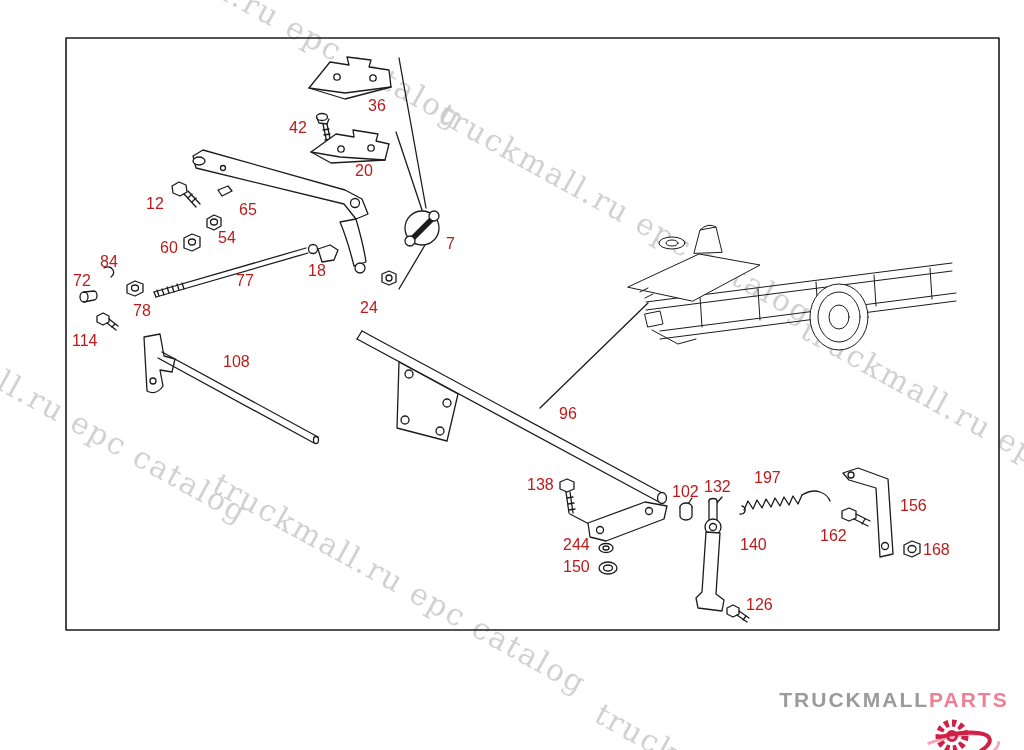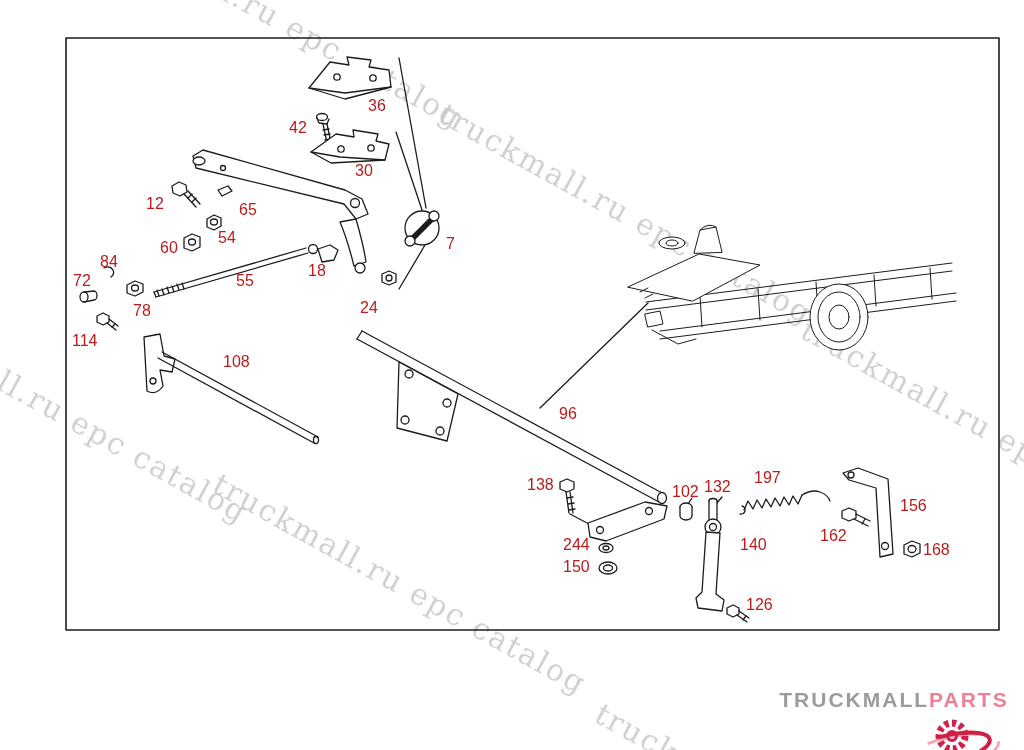--- a/index.html
+++ b/index.html
@@ -284,26 +284,26 @@
     </g>
 
     <g>
       <polygon class="fill-white" points="904,545 912,541 920,544 920,553 912,557 904,554"></polygon>
       <ellipse cx="912" cy="549" rx="4" ry="3.5"></ellipse>
     </g>
   </svg>
 
   <div class="plabel" style="left:368px;top:98px">36</div>
   <div class="plabel" style="left:289px;top:120px">42</div>
-  <div class="plabel" style="left:355px;top:163px">30</div>
+  <div class="plabel" style="left:355px;top:163px">20</div>
   <div class="plabel" style="left:146px;top:196px">12</div>
   <div class="plabel" style="left:239px;top:202px">65</div>
   <div class="plabel" style="left:218px;top:230px">54</div>
   <div class="plabel" style="left:160px;top:240px">60</div>
-  <div class="plabel" style="left:236px;top:273px">55</div>
+  <div class="plabel" style="left:236px;top:273px">77</div>
   <div class="plabel" style="left:308px;top:263px">18</div>
   <div class="plabel" style="left:360px;top:300px">24</div>
   <div class="plabel" style="left:446px;top:236px">7</div>
   <div class="plabel" style="left:73px;top:273px">72</div>
   <div class="plabel" style="left:100px;top:254px">84</div>
   <div class="plabel" style="left:133px;top:303px">78</div>
   <div class="plabel" style="left:72px;top:333px">114</div>
   <div class="plabel" style="left:223px;top:354px">108</div>
   <div class="plabel" style="left:559px;top:406px">96</div>
   <div class="plabel" style="left:527px;top:477px">138</div>

